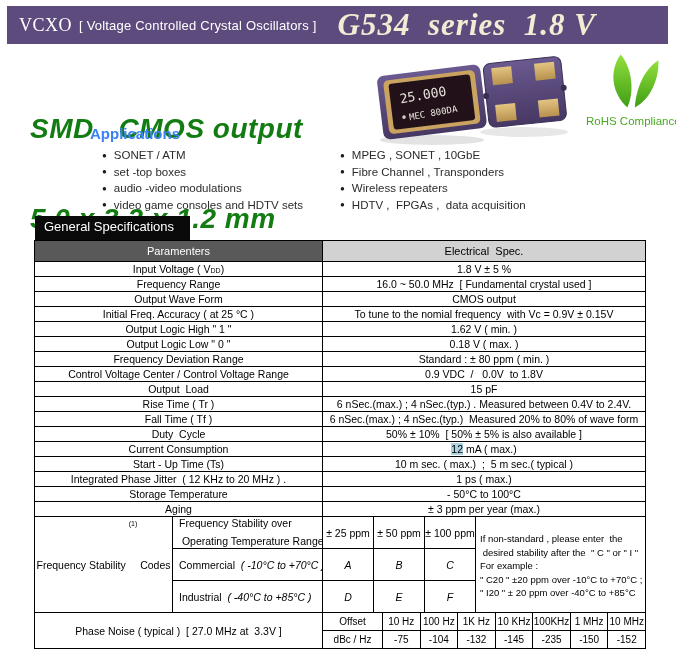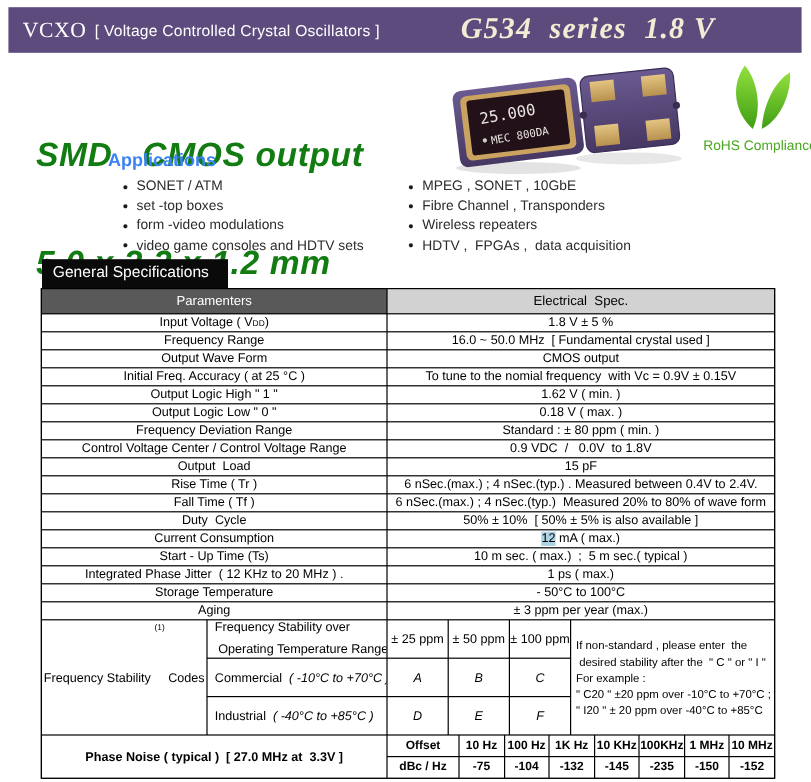--- a/index.html
+++ b/index.html
@@ -5,21 +5,21 @@
   html,body{margin:0;padding:0;}
   body{width:676px;height:652px;background:#ffffff;position:relative;overflow:hidden;
        font-family:"Liberation Sans",sans-serif;color:#000;}
 
   
   .banner{position:absolute;left:7px;top:6px;right:8px;height:38px;background:#5d4b7d;
           display:flex;align-items:center;padding-left:12px;box-sizing:border-box;}
   .vcxo{font-family:"Liberation Serif",serif;font-size:18px;color:#fff;letter-spacing:.5px;}
   .vdesc{font-size:13px;color:#fff;margin-left:7px;letter-spacing:.2px;}
   .series{font-family:"Liberation Serif",serif;font-style:italic;font-weight:600;
-          font-size:25px;color:#f2ecd4;margin-left:auto;margin-right:72px;letter-spacing:1px;white-space:pre;}
+          font-size:31px;color:#f2ecd4;margin-left:auto;margin-right:72px;letter-spacing:1px;white-space:pre;}
 
   
   .hero-title{position:absolute;left:30px;top:54px;color:#127c12;font-weight:bold;
               font-style:italic;font-size:28px;line-height:30px;white-space:pre;letter-spacing:.5px;}
   .chip-svg{position:absolute;left:374px;top:48px;}
   .rohs{position:absolute;left:586px;top:52px;width:92px;text-align:center;}
   .rohs-label{font-size:11.5px;color:#49a81f;margin-top:1px;white-space:pre;}
 
   
   .apps-title{position:absolute;left:90px;top:125px;font-size:15px;font-weight:bold;color:#3b82f6;}
@@ -32,21 +32,21 @@
   
   .section-label{position:absolute;left:35px;top:216px;background:#0a0a0a;color:#fff;
                  font-size:13px;padding:3px 16px 16px 9px;}
 
   
   .spec{position:absolute;left:34px;top:240px;width:610px;border:1.5px solid #000;
         background:#000;display:flex;flex-direction:column;gap:1px;}
   .grid{display:grid;gap:1px;background:#000;}
   #g-main{grid-template-columns:287px 1fr;grid-template-rows:20px repeat(17,14px);}
   #g-stab{grid-template-columns:137px 149px 50px 50px 50px 1fr;grid-template-rows:31px 31px 31px;}
-  #g-pn{grid-template-columns:287px 59px repeat(7,1fr);grid-template-rows:17px 17px;font-weight:bold;}
+  #g-pn{grid-template-columns:287px 59px repeat(7,1fr);grid-template-rows:17px 17px;}
   .cell{background:#fff;display:flex;align-items:center;justify-content:center;
         font-size:10.5px;white-space:pre;overflow:hidden;}
   .hdr-p{background:#595959;color:#fff;font-size:11px;}
   .hdr-v{background:#d2d2d2;font-size:11px;}
   .sb{font-size:7px;align-self:flex-end;margin-bottom:2px;}
   .sp{font-size:7px;align-self:flex-start;margin-top:3px;}
   .hl{background:#aed4e4;}
   .leftal{justify-content:flex-start;padding-left:6px;}
   .st-label{grid-column:1;grid-row:1/4;}
   .st-notes{grid-column:6;grid-row:1/4;flex-direction:column;align-items:flex-start;
@@ -122,21 +122,21 @@
     <path d="M30 58 C 14 44, 10 20, 23 2 C 35 16, 38 42, 30 58 Z" fill="url(#lg)"></path>
     <path d="M38 58 C 39 40, 47 18, 63 8 C 64 28, 54 50, 38 58 Z" fill="url(#lg)"></path>
   </svg>
   <div class="rohs-label">RoHS Compliance</div>
 </div>
 
 <div class="apps-title">Applications</div>
 <ul class="apps-list" id="apps-left">
   <li><span class="blt">●</span><span>SONET / ATM</span></li>
   <li><span class="blt">●</span><span>set -top boxes</span></li>
-  <li><span class="blt">●</span><span>form -video modulations</span></li>
+  <li><span class="blt">●</span><span>audio -video modulations</span></li>
   <li><span class="blt">●</span><span>video game consoles and HDTV sets</span></li>
 </ul>
 <ul class="apps-list" id="apps-right">
   <li><span class="blt">●</span><span>MPEG , SONET , 10GbE</span></li>
   <li><span class="blt">●</span><span>Fibre Channel , Transponders</span></li>
   <li><span class="blt">●</span><span>Wireless repeaters</span></li>
   <li><span class="blt">●</span><span>HDTV ,  FPGAs ,  data acquisition</span></li>
 </ul>
 
 <div class="section-label">General Specifications</div>

